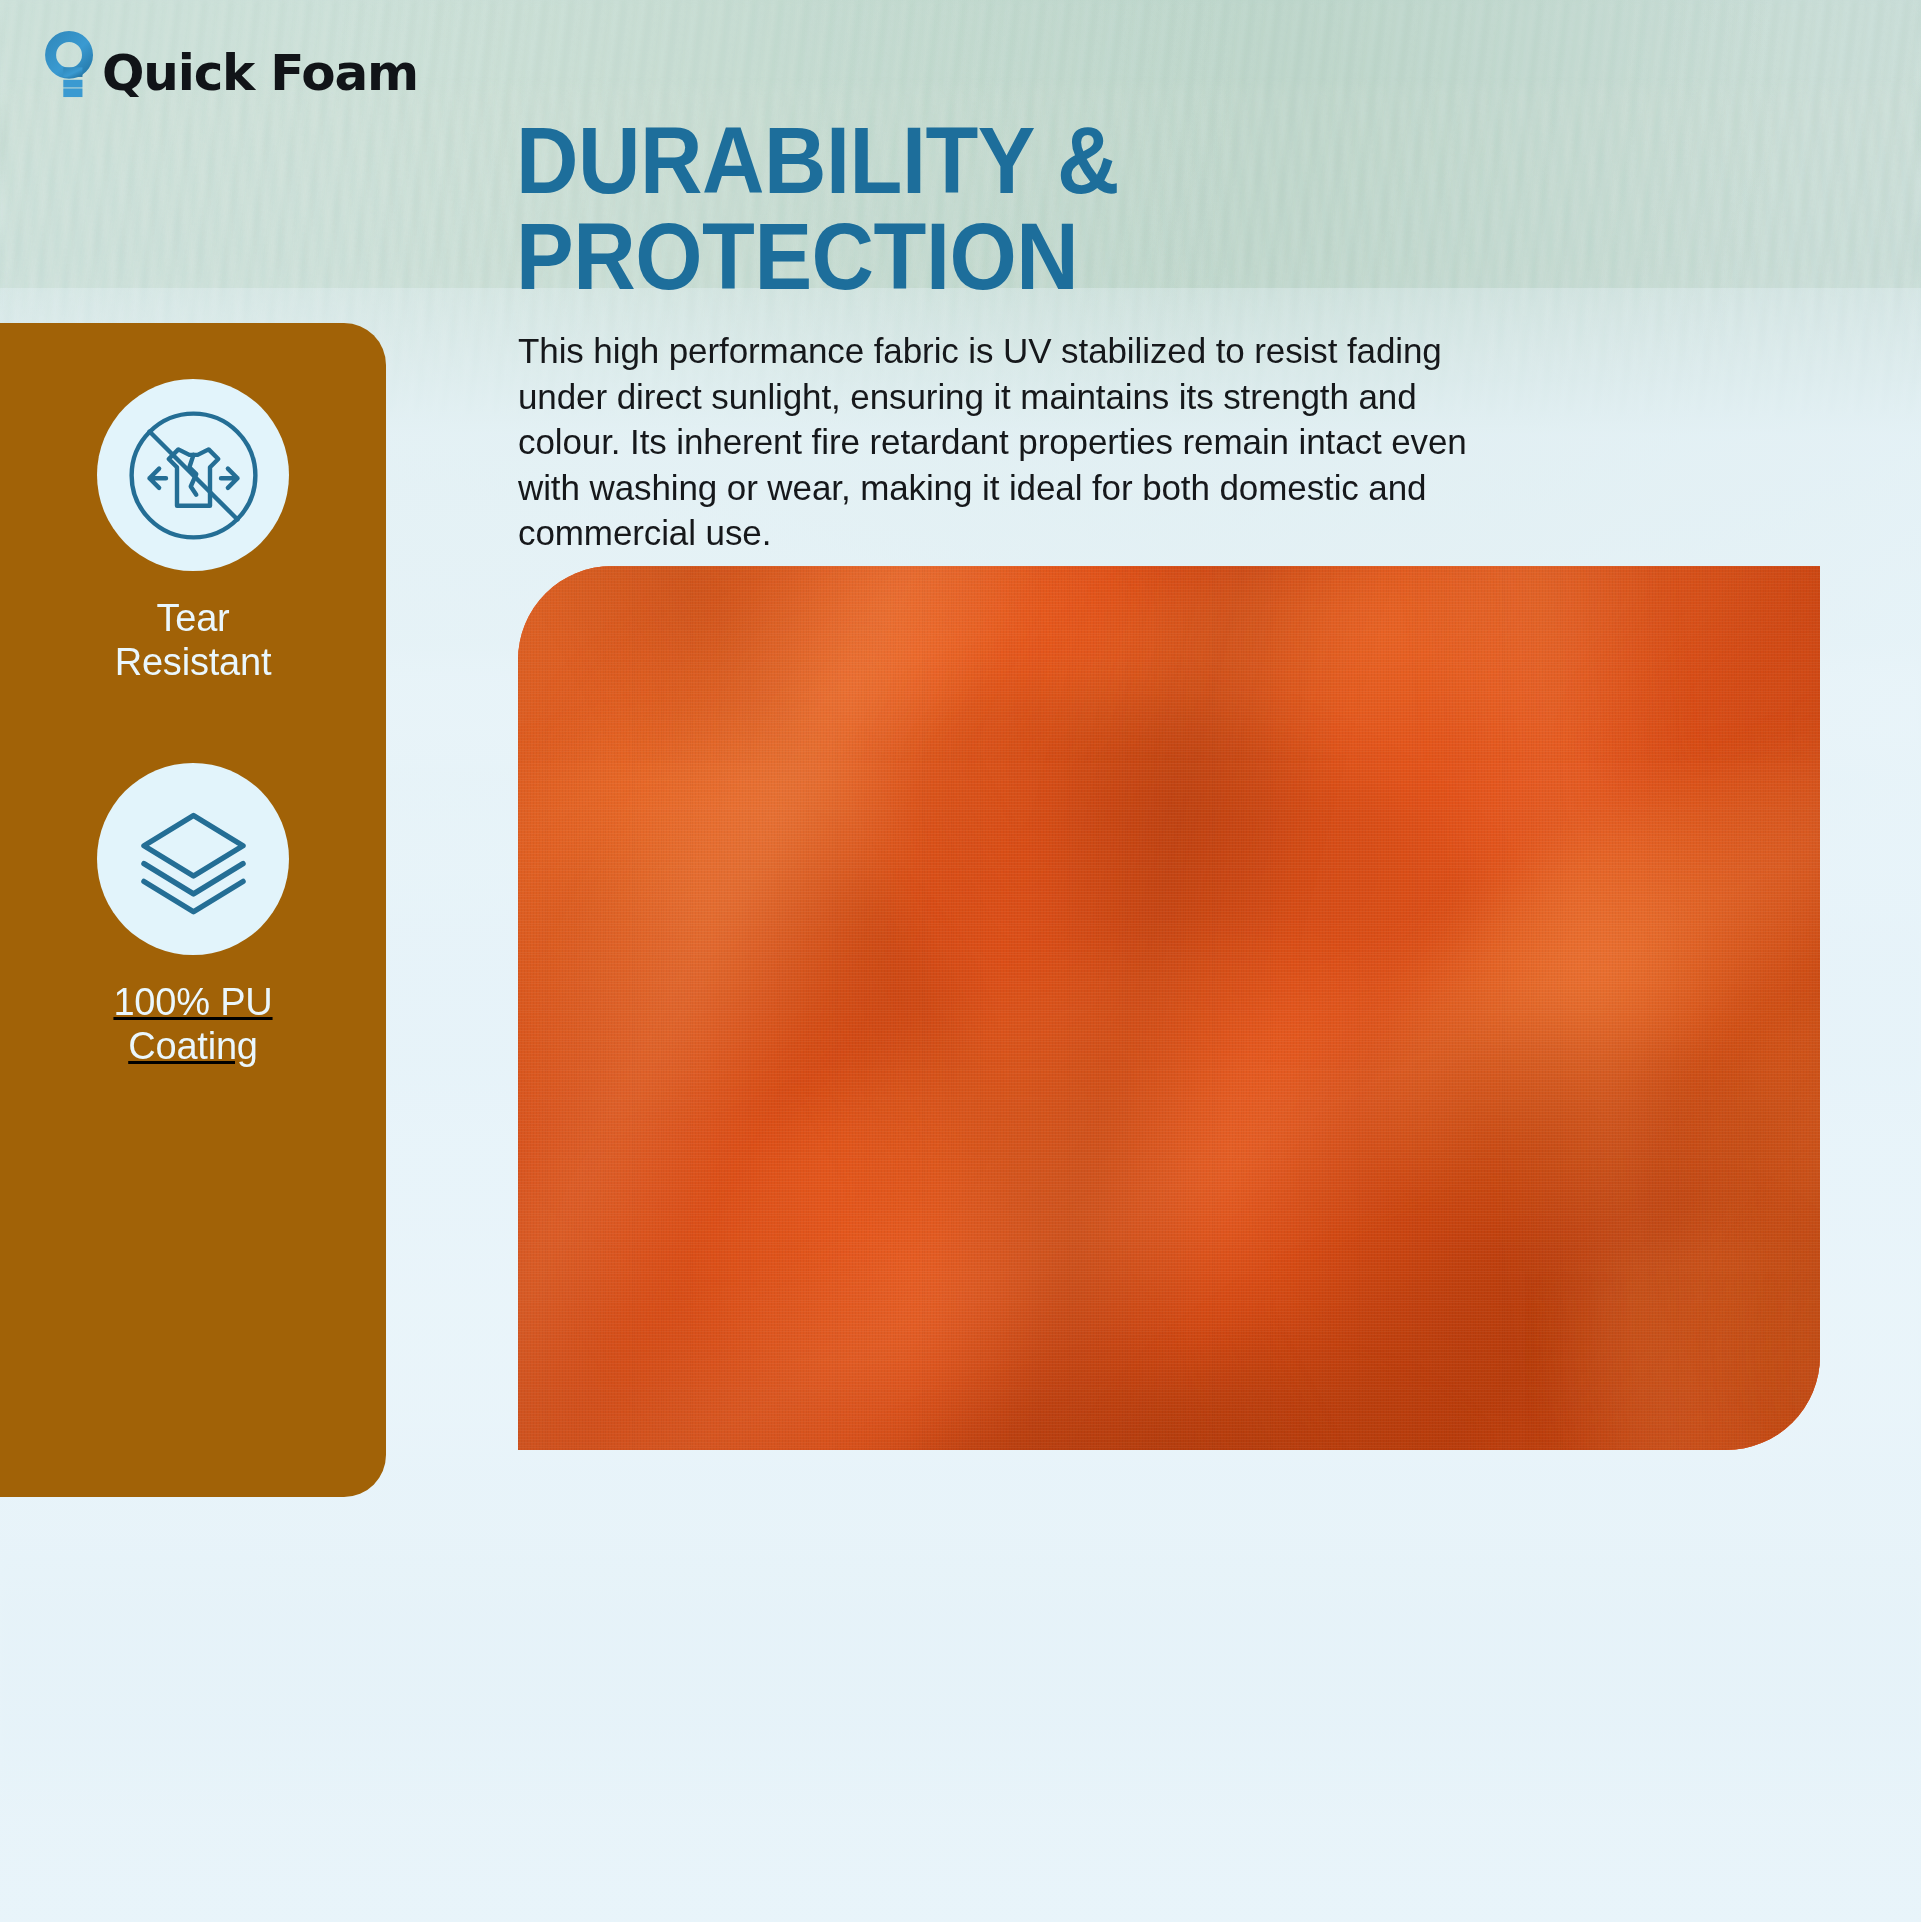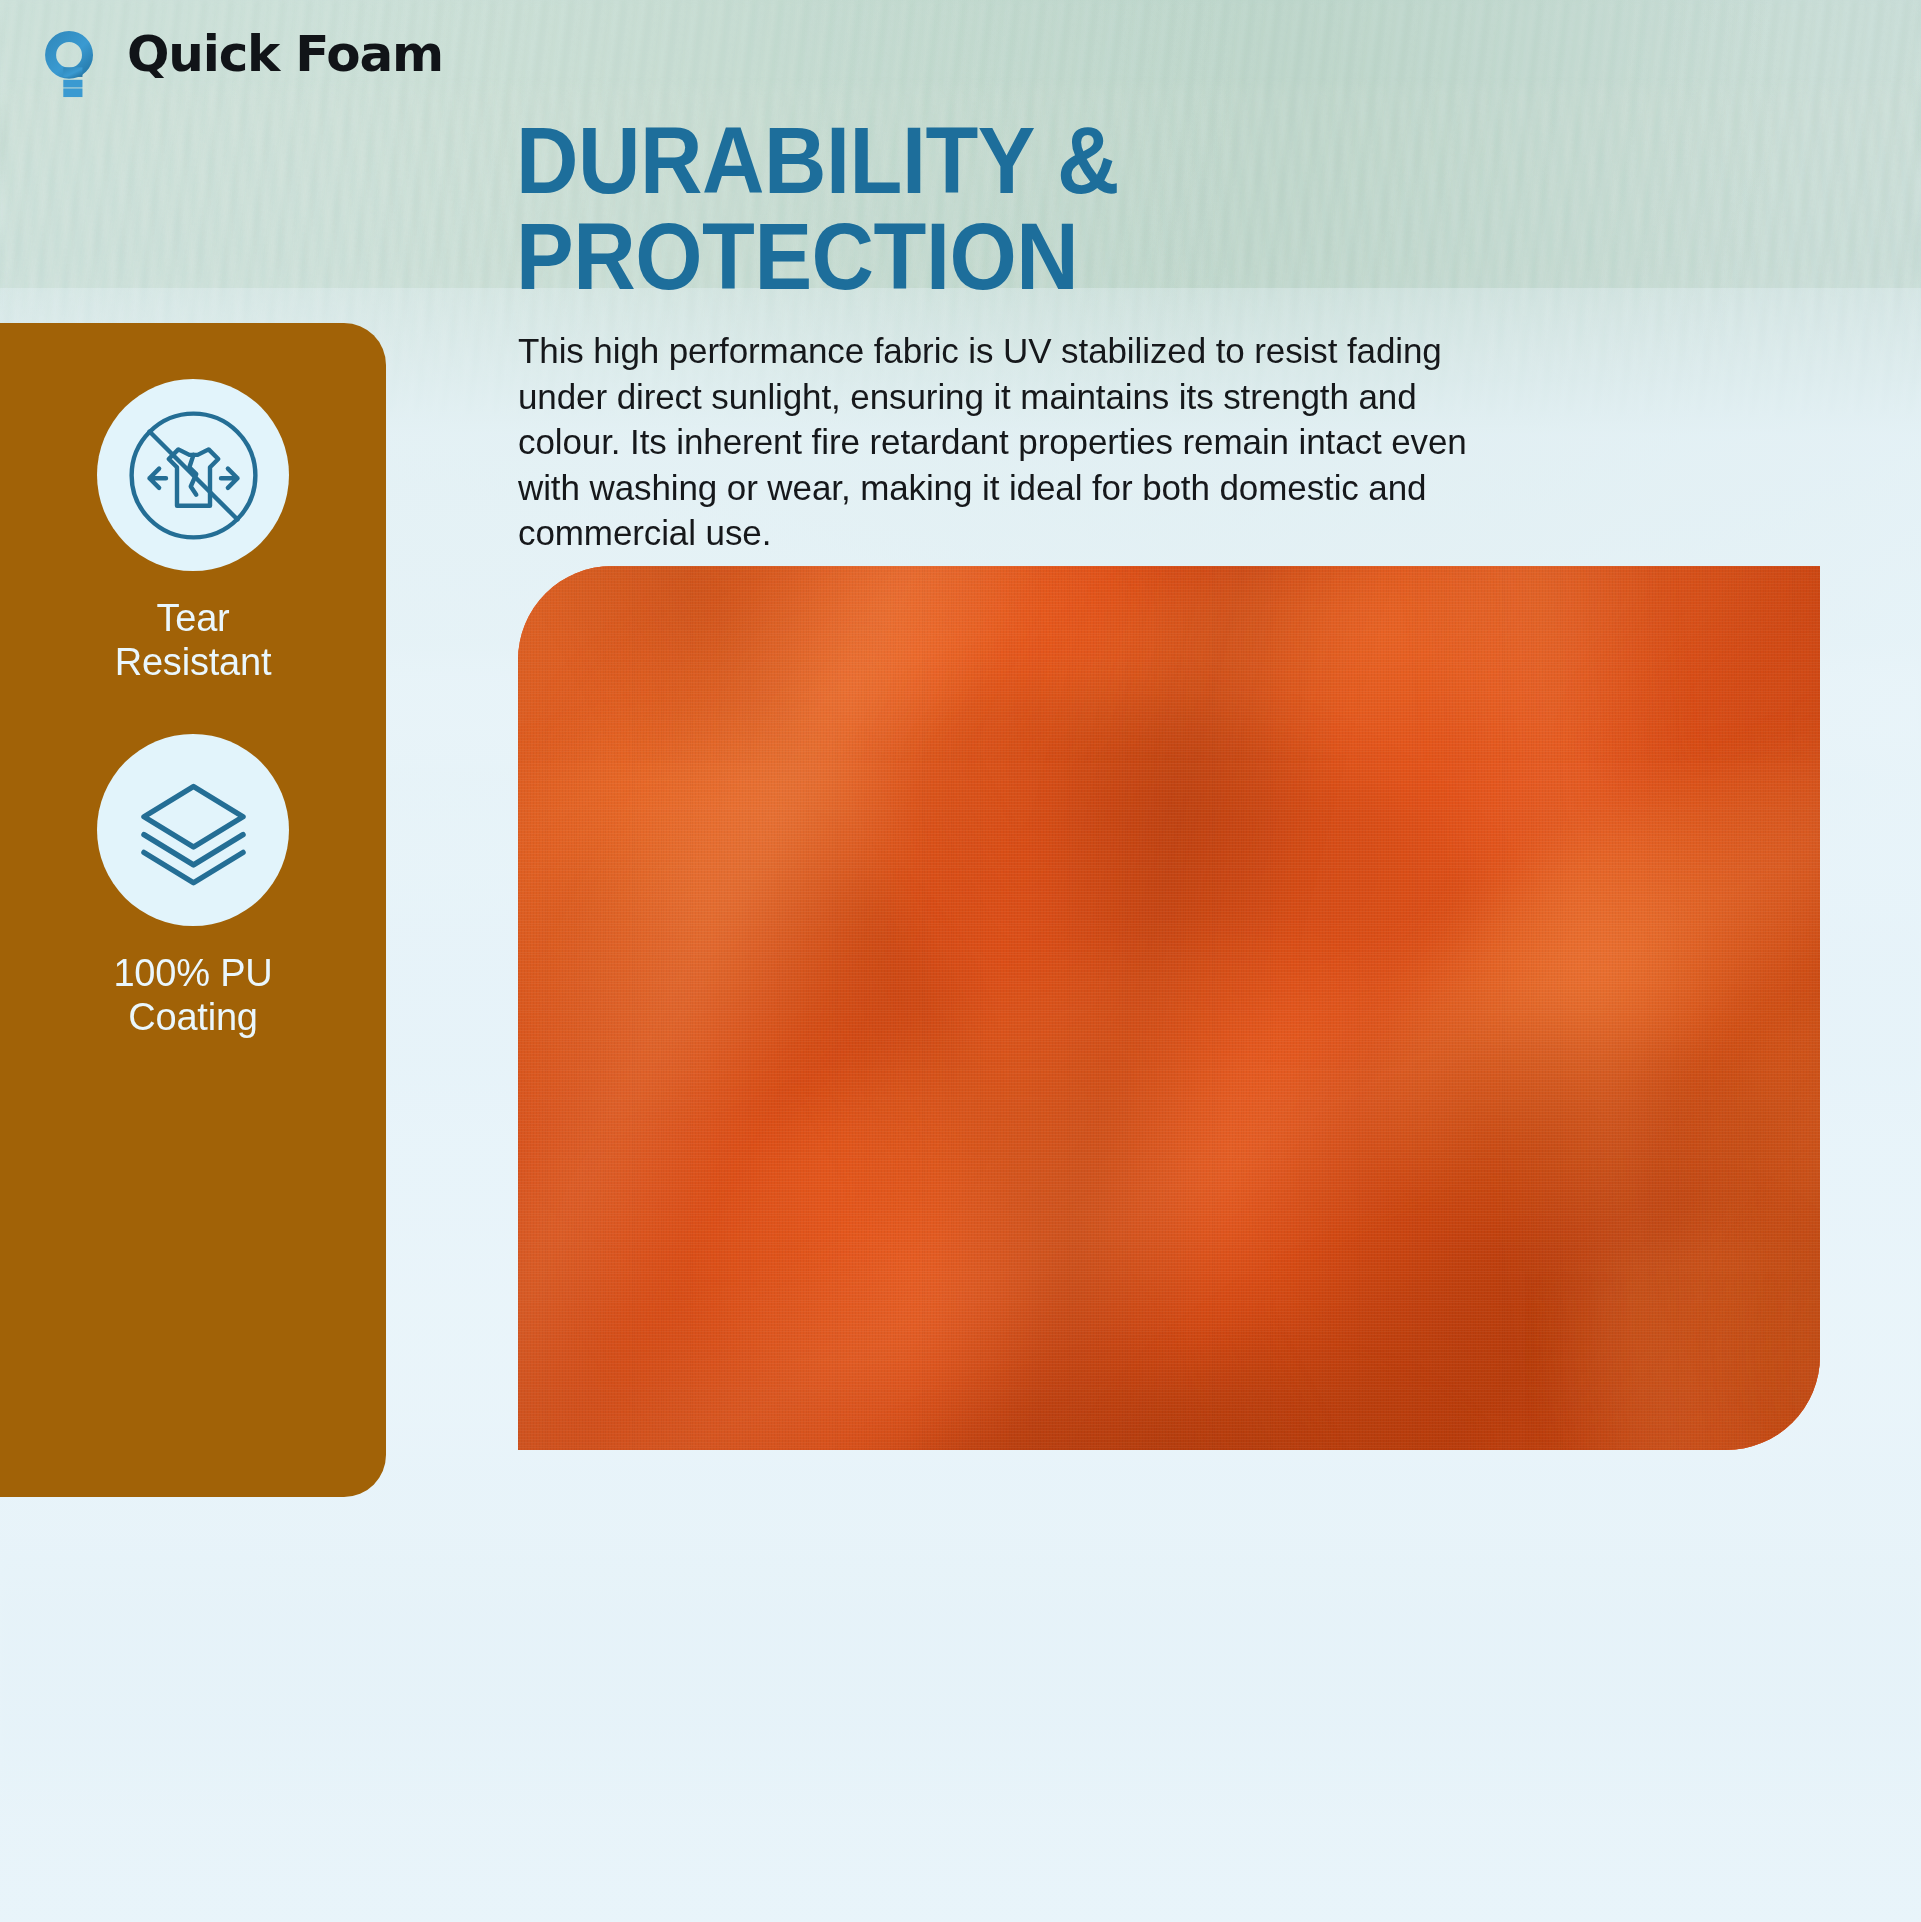--- a/index.html
+++ b/index.html
@@ -63,21 +63,21 @@
     filter:blur(2.9px);
   }
   #bg-veil {
     position:absolute; left:0; top:288px; width:1921px; height:1634px;
     background:linear-gradient(180deg, rgba(232,244,250,.35) 0%, rgba(232,244,250,.82) 9%, rgba(232,244,250,.90) 40%, rgba(232,244,250,.86) 100%);
   }
 
   
   #logo {
     position:absolute; left:40px; top:29px;
-    display:flex; align-items:flex-start; gap:27px; z-index:20;
+    display:flex; align-items:flex-end; gap:2px; z-index:20;
   }
   #logo .mark { width:60px; height:69px; display:block; }
   #logo .wordmark {
     font-family:"DejaVu Sans", sans-serif;
     font-weight:bold; font-size:50px; letter-spacing:-1.2px;
     color:#111418; line-height:1;
   }
 
   
   #headline {
@@ -114,21 +114,21 @@
     display:flex; align-items:center; justify-content:center;
   }
   .feature .bubble svg { display:block; }
   .feature .caption {
     margin-top:25px;
     color:#eaf7fd;
     font-size:38px; line-height:1.16;
     text-align:center; letter-spacing:-0.2px;
   }
   #feature-0 { top:56px; }
-  #feature-1 { top:411px; }
+  #feature-1 { top:440px;text-decoration:underline; }
   #feature-2 { top:790px; }
 
   
   #swatch {
     position:absolute; left:518px; top:566px; width:1302px; height:884px;
     border-top-left-radius:94px;
     border-bottom-right-radius:94px;
     overflow:hidden; z-index:16;
     background:#e2521a;
   }

